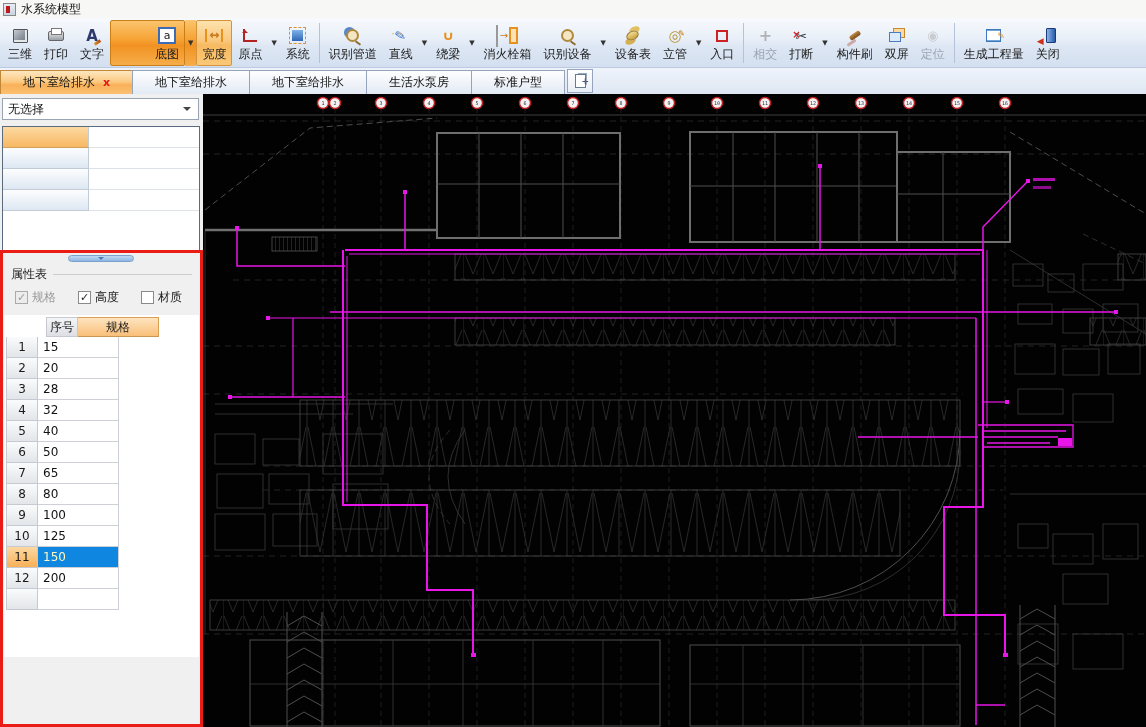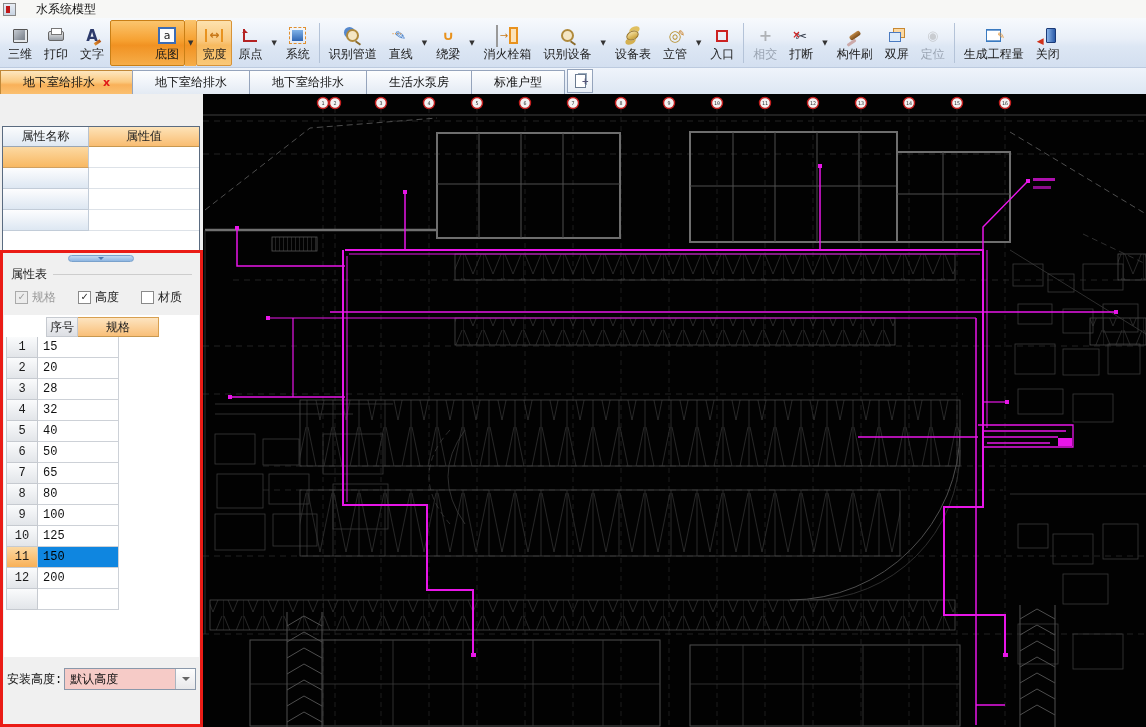--- a/index.html
+++ b/index.html
@@ -1,20 +1,20 @@
 <!DOCTYPE html>
 <html style="--pipe: #e816e8; --bubble: #c41e1e;"><head>
 <meta charset="utf-8">
 <style>
   html,body{margin:0;padding:0;background:#000;}
   body{width:1146px;height:727px;overflow:hidden;font-family:"DejaVu Sans","Liberation Sans",sans-serif;-webkit-font-smoothing:antialiased;}
   .app{position:relative;width:1146px;height:727px;background:#f0f0f0;}
 
   
-  .titlebar{position:absolute;left:0;top:0;width:100%;height:18px;background:#f7f7f5;display:flex;align-items:center;gap:20px;padding-left:3px;box-sizing:border-box;}
+  .titlebar{position:absolute;left:0;top:0;width:100%;height:18px;background:#f7f7f5;display:flex;align-items:center;gap:5px;padding-left:3px;box-sizing:border-box;}
   .applogo{width:13px;height:13px;background:linear-gradient(#e8edf4,#c9d4e2);border:1px solid #888;box-sizing:border-box;position:relative;}
   .applogo::before{content:"";position:absolute;left:2px;top:2px;width:4px;height:7px;background:#c01818;}
   .titlebar .ttl{font-size:12px;color:#111;}
 
   
   .toolbar{position:absolute;left:0;top:18px;width:100%;height:50px;background:linear-gradient(#f7fafd,#e9eff8 42%,#dde7f4 58%,#d3dff0);border-bottom:1px solid #bccadf;box-sizing:border-box;display:flex;align-items:stretch;padding:2px 2px 1px 2px;}
   .tbtn{display:flex;flex-direction:column;align-items:center;justify-content:center;padding:1px 5px 2px 5px;margin:0 0;border:1px solid transparent;border-radius:2px;cursor:default;}
   .tbtn .lbl{font-size:12px;color:#1a1a1a;white-space:nowrap;line-height:14px;}
   .tbtn.active{background:linear-gradient(#fbc56e,#f6a030 45%,#f19222 55%,#f6ad49);border-color:#c97f16;padding-left:44px;}
   .tbtn.active2{background:linear-gradient(#fde2ae,#f9c87e 45%,#f7ba60 55%,#fac878);border-color:#d79338;}
@@ -80,21 +80,21 @@
   .pgrid{position:absolute;left:2px;top:32px;width:198px;height:186px;border:1px solid #5a6b80;background:#fff;box-sizing:border-box;}
   .pgrid .hrow{display:flex;height:20px;}
   .pgrid .h1{width:86px;background:linear-gradient(#fbfcfd,#dfe8f2);border-right:1px solid #b8c2ce;border-bottom:1px solid #9aa6b4;}
   .pgrid .h2{flex:1;background:linear-gradient(#fde3b8,#f9bd72);border-bottom:1px solid #c89850;}
   .pgrid .hc{display:flex;align-items:center;justify-content:center;font-size:12px;color:#222;box-sizing:border-box;}
   .pgrid .prow{display:flex;height:21px;}
   .pgrid .pc1{width:86px;background:linear-gradient(#fdfdfe,#dde7f2);border-right:1px solid #c2ccd8;border-bottom:1px solid #c2ccd8;box-sizing:border-box;}
   .pgrid .prow.cur .pc1{background:linear-gradient(#fcd9a2,#f8b862);border-bottom:1px solid #d0a060;}
   .pgrid .pc2{flex:1;background:#fff;border-bottom:1px solid #dde2e8;box-sizing:border-box;}
 
-  .redpanel{position:absolute;left:0;top:156px;width:203px;height:477px;border:3px solid #ea1c16;background:#f0f0f0;box-sizing:border-box;font-family:Liberation Mono, monospace;}
+  .redpanel{position:absolute;left:0;top:156px;width:203px;height:477px;border:3px solid #ea1c16;background:#f0f0f0;box-sizing:border-box;}
   .splitpill{position:absolute;left:65px;top:2px;width:66px;height:7px;border-radius:4px;background:linear-gradient(#c2daf2,#8db6e2);border:1px solid #7aa2cc;box-sizing:border-box;}
   .splitpill::after{content:"";position:absolute;left:29px;top:1px;border:3px solid transparent;border-top-color:#4a7ab0;}
   .grouphdr{position:absolute;left:8px;top:13px;right:8px;display:flex;align-items:center;gap:6px;}
   .grouphdr .gt{font-size:12px;color:#222;white-space:nowrap;}
   .grouphdr .gl{flex:1;border-top:1px solid #cdcdcd;}
   .cbrow{position:absolute;left:12px;top:36px;right:4px;display:flex;gap:22px;}
   .cb{display:flex;align-items:center;gap:4px;font-size:12px;color:#222;}
   .cb .box{width:13px;height:13px;border:1px solid #8a8a8a;background:#fff;box-sizing:border-box;display:flex;align-items:center;justify-content:center;font-size:11px;line-height:11px;color:#222;}
   .cb.checked .box::before{content:"✓";font-weight:bold;}
   .cb.disabled{color:#9a9a9a;}
@@ -102,21 +102,21 @@
 
   .specwrap{position:absolute;left:1px;top:62px;width:195px;height:342px;background:#fff;}
   .spectable{position:absolute;left:2px;top:2px;}
   .srow{display:flex;height:21px;}
   .srow .rh{width:32px;background:linear-gradient(#fafbfc,#e2e5e9);border:1px solid #c6cad0;border-top:none;box-sizing:border-box;display:flex;align-items:center;justify-content:center;font-size:12px;color:#1a1a1a;}
   .srow .rc{width:81px;background:#fff;border-right:1px solid #cdd1d7;border-bottom:1px solid #cdd1d7;box-sizing:border-box;display:flex;align-items:center;font-size:12px;color:#111;padding-left:5px;}
   .srow.hdr{height:20px;padding-left:40px;}
   .srow.hdr .rh{background:linear-gradient(#f4f5f7,#dddfe4);border-top:1px solid #c6cad0;}
   .srow.hdr .rc{background:linear-gradient(#fde4c0,#f9bf78);border-top:1px solid #d8a050;border-right:1px solid #d8a050;border-bottom:1px solid #c89850;justify-content:center;padding-left:0;color:#222;}
   .srow.sel .rh{background:linear-gradient(#fcd9a2,#f8b057);}
-  .srow.sel .rc{background:#0f86e0;color:#000000;}
+  .srow.sel .rc{background:#0f86e0;color:#fef9c3;}
 
   .heightrow{position:absolute;left:4px;top:415px;right:4px;display:flex;align-items:center;}
   .heightrow .hl{font-size:12px;color:#111;white-space:nowrap;}
   .hcombo{margin-left:2px;width:138px;height:22px;border:1px solid #8a98aa;background:#f6cbc7;box-sizing:border-box;display:flex;align-items:center;font-size:12px;color:#111;padding-left:5px;position:relative;}
   .hcombo .btn{position:absolute;right:0;top:0;width:19px;height:20px;background:linear-gradient(#fdfdfd,#e8e8ea);border-left:1px solid #aab4c0;display:flex;align-items:center;justify-content:center;}
   .hcombo .btn::before{content:"";border:4px solid transparent;border-top-color:#666;transform:translateY(2px);}
 
   
   .canvas{position:absolute;left:203px;top:94px;width:943px;height:633px;background:#020202;}
   .canvas svg{display:block;}
@@ -303,26 +303,26 @@
       </div>
       <div class="tab">
         <span>标准户型</span>
       </div>
       <div class="newtab">
         <span class="ic ic-new-tab-icon"></span>
       </div>
     </div>
 
   <div class="sidepanel">
+    <div class="combo">
+      <span>无选择</span>
+      <span class="chev"></span>
+    </div>
 
     <div class="pgrid">
-      <div class="hrow">
-        <div class="h1 hc">属性名称</div>
-        <div class="h2 hc">属性值</div>
-      </div>
       <div id="pgridrows">
           <div class="prow cur">
             <div class="pc1"></div>
             <div class="pc2"></div>
           </div>
           <div class="prow">
             <div class="pc1"></div>
             <div class="pc2"></div>
           </div>
           <div class="prow">
@@ -411,27 +411,20 @@
               <div class="rh">12</div>
               <div class="rc">200</div>
             </div>
             <div class="srow">
               <div class="rh"></div>
               <div class="rc"></div>
             </div>
           </div>
       </div>
 
-      <div class="heightrow">
-        <span class="hl">安装高度:</span>
-        <div class="hcombo">
-          <span>默认高度</span>
-          <span class="btn"></span>
-        </div>
-      </div>
     </div>
   </div>
 
   <div class="canvas">
     <svg width="943" height="633" viewBox="0 0 943 633">
       <defs>
         <pattern id="pk" width="26" height="66" patternUnits="userSpaceOnUse">
           <path d="M0,0 V66 M26,0 V66" stroke="#3c3c3c" stroke-width=".7"></path>
           <path d="M1,3 L13,62 L25,3" stroke="#373737" stroke-width=".7" fill="none"></path>
         </pattern>

